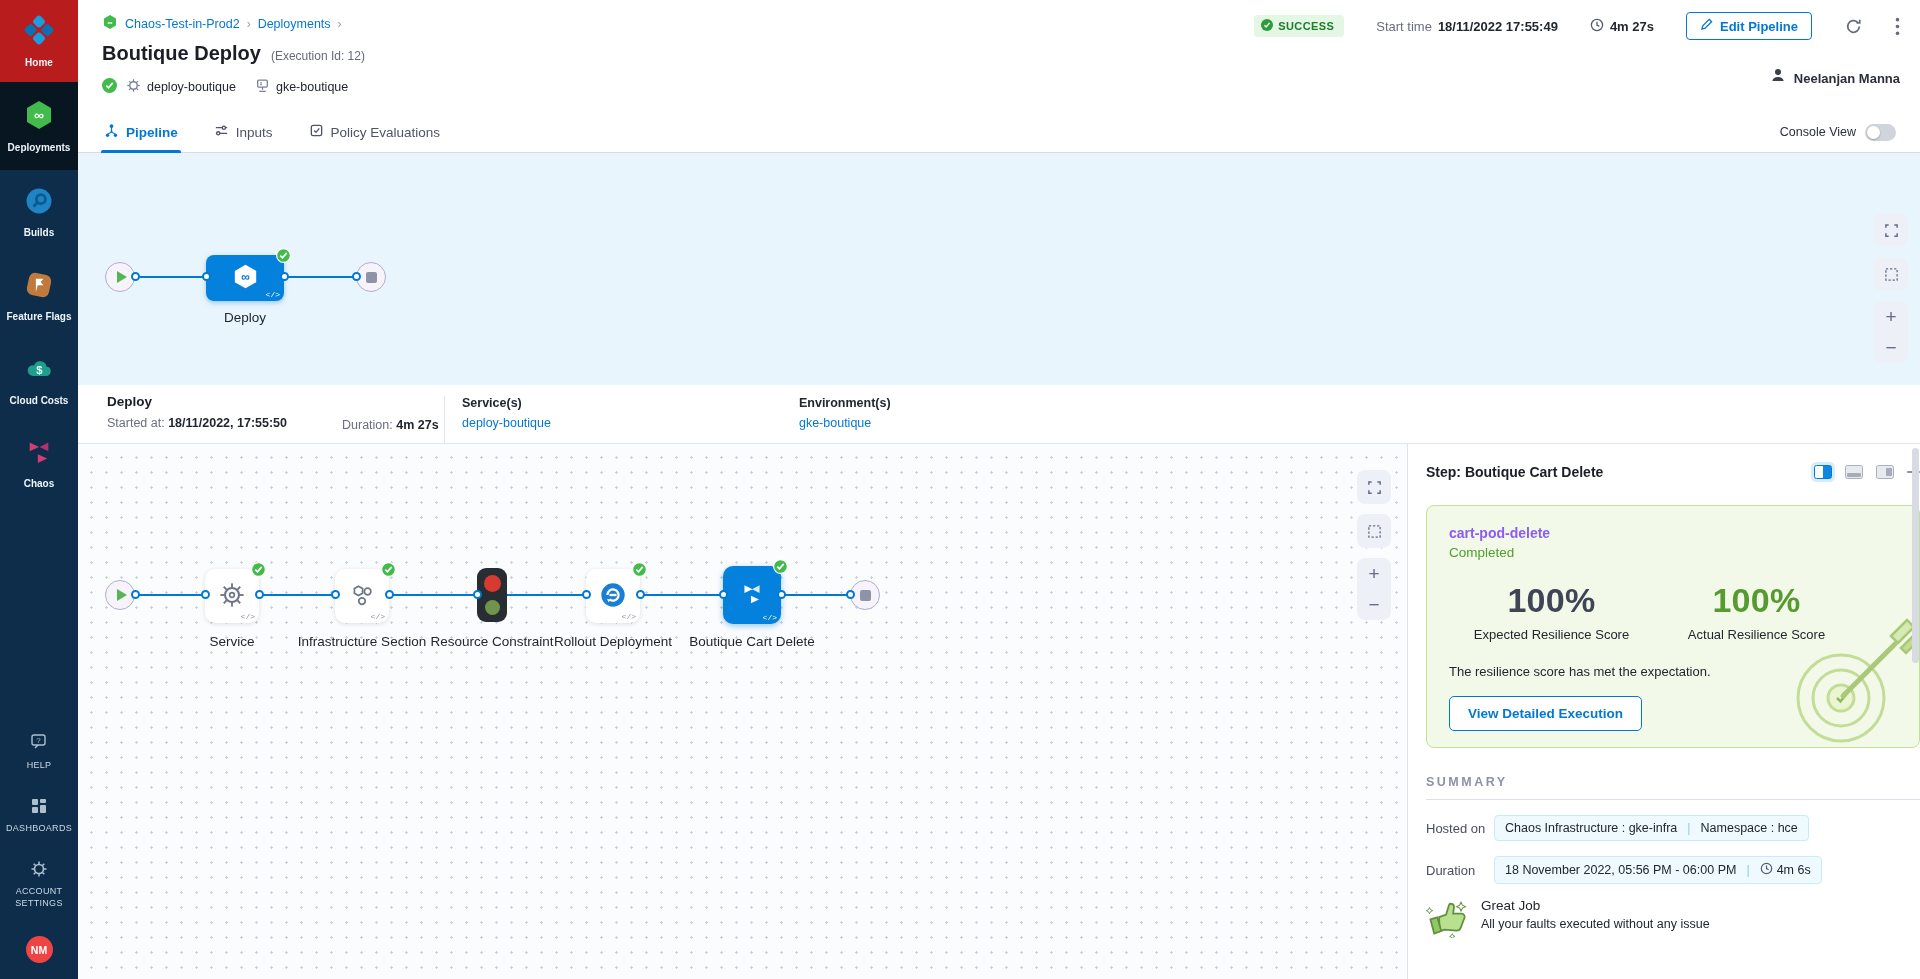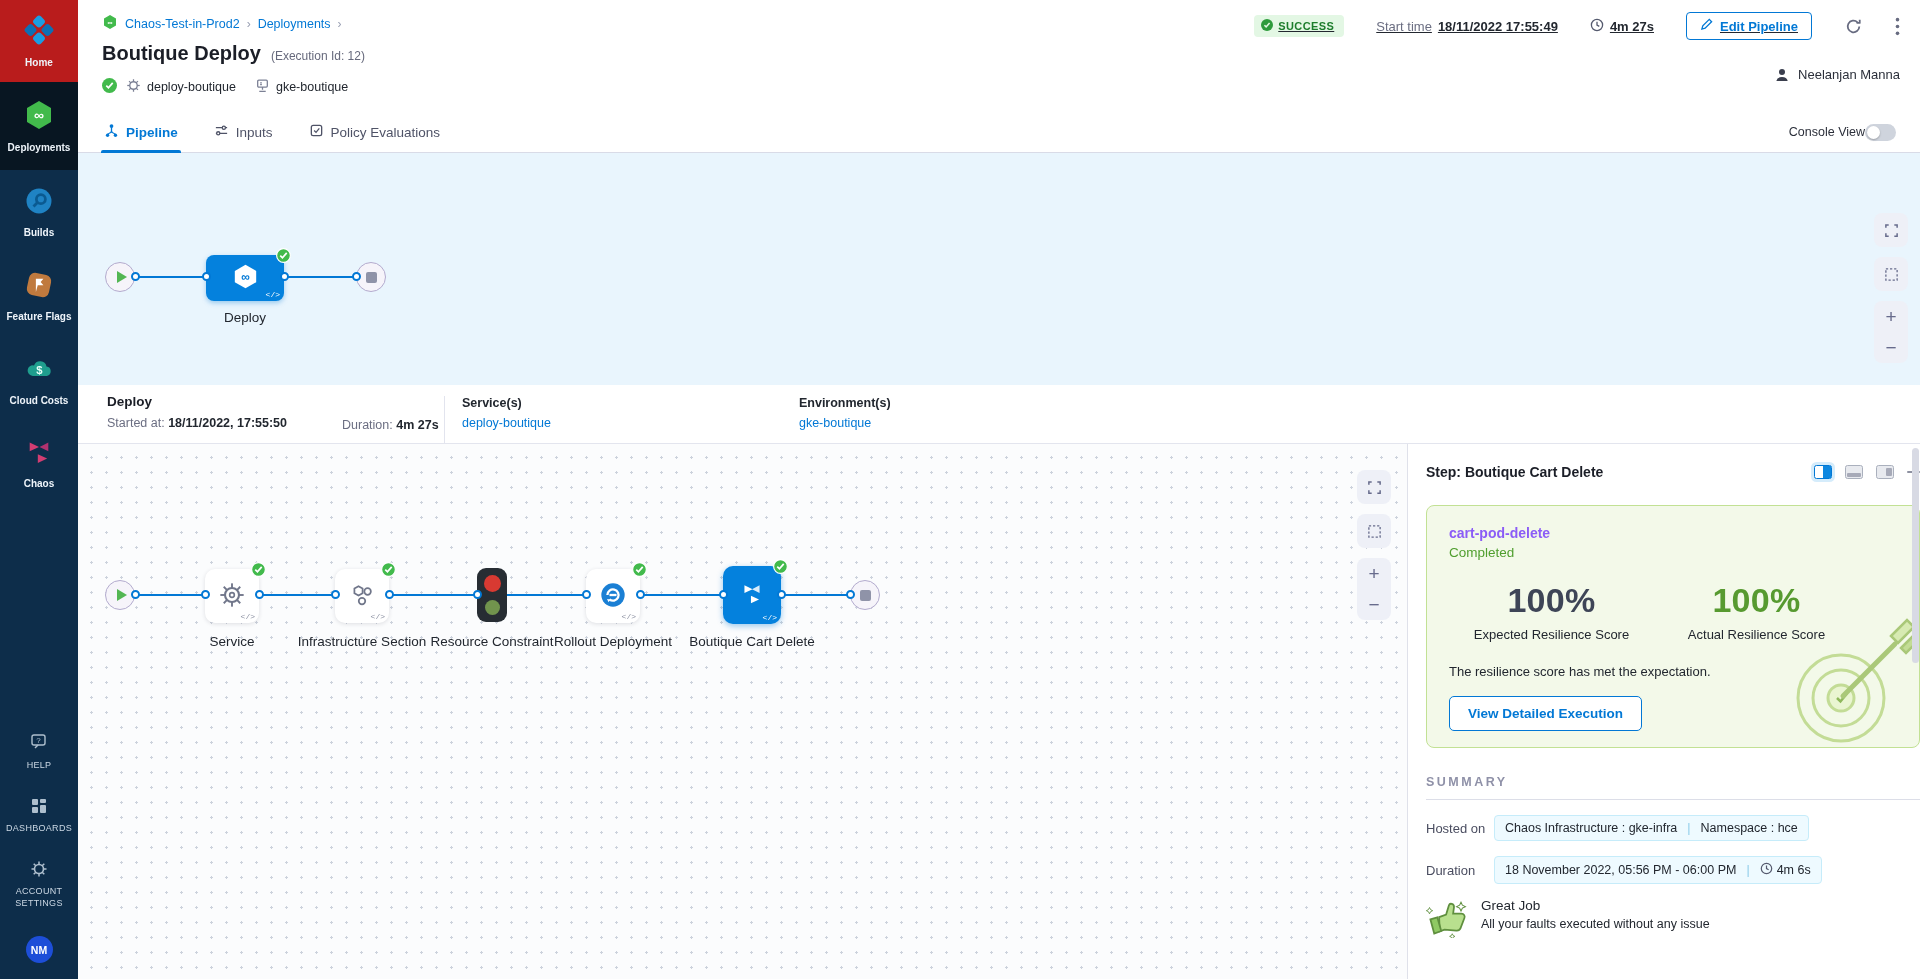--- a/index.html
+++ b/index.html
@@ -14,55 +14,55 @@
   
   .sidebar { width:78px; background:#0d2d4a; display:flex; flex-direction:column; flex-shrink:0; }
   .nav-item { display:flex; flex-direction:column; align-items:center; justify-content:center; gap:7px; cursor:pointer; }
   .nav-label { font-size:10px; font-weight:700; color:#eef4fa; text-align:center; line-height:1.3; padding:0 2px; }
   .nav-home { height:82px; background:#b91c1c; }
   .nav-active { height:88px; background:#081622; }
   .nav-std { height:84px; }
   .nav-bottom { margin-top:auto; }
   .nav-small { height:64px; gap:5px; }
   .nav-small .nav-label { font-size:9px; font-weight:400; color:#ccd8e4; letter-spacing:.3px; }
-  .avatar { width:27px; height:27px; border-radius:50%; background:#1d4ed8; color:#fff; font-size:10.5px; font-weight:700;
+  .avatar { width:27px; height:27px; border-radius:50%; background:#ef4444; color:#fff; font-size:10.5px; font-weight:700;
             display:flex; align-items:center; justify-content:center; margin:14px auto 16px; cursor:pointer; }
 
   
   .main { flex:1; display:flex; flex-direction:column; position:relative; min-width:0; }
 
   
   .page-header { height:112px; position:relative; padding:14px 24px 0 24px; flex-shrink:0; }
   .breadcrumb { display:flex; align-items:center; gap:7px; font-size:12.5px; color:#0278d5; }
   .crumb-link { cursor:pointer; }
   .crumb-sep { color:#9aa0b4; font-size:12px; }
   .title-row { margin-top:9px; display:flex; align-items:baseline; gap:10px; }
   .page-title { font-size:20px; font-weight:700; color:#1b1e27; }
   .exec-id { font-size:12px; color:#66697c; }
   .tags-row { margin-top:13px; display:flex; align-items:center; gap:9px; font-size:12.5px; color:#22272f; }
   .tag-item { display:flex; align-items:center; gap:6px; margin-right:10px; }
 
   .header-right { position:absolute; top:12px; right:20px; display:flex; flex-direction:column; align-items:flex-end; gap:27px; }
-  .status-row { display:flex; align-items:center; gap:32px;text-decoration:underline; }
+  .status-row { display:flex; align-items:center; gap:32px; }
   .badge-success { background:#e3f7e4; color:#1d7d2c; font-size:11px; font-weight:700; letter-spacing:.4px;
                    padding:4px 10px 4px 7px; border-radius:4px; display:flex; align-items:center; gap:5px; }
   .muted { color:#6b6e82; }
   .strong { font-weight:600; color:#22272f; }
   .chip { display:flex; align-items:center; gap:6px; font-size:13px; }
   .btn-outline { display:flex; align-items:center; gap:7px; border:1px solid #0278d5; color:#0278d5; background:#fff;
                  border-radius:4px; padding:5px 13px; font-size:13px; font-weight:600; cursor:pointer; }
   .icon-btn { cursor:pointer; display:flex; align-items:center; justify-content:center; }
-  .user-row { display:flex; align-items:flex-start; gap:8px; font-size:13px; color:#2b2f3a; }
+  .user-row { display:flex; align-items:flex-end; gap:8px; font-size:13px; color:#2b2f3a;font-weight:bold; }
 
   
   .tabbar { height:41px; border-bottom:1px solid #d9dbe7; display:flex; align-items:stretch; padding-left:26px; position:relative; flex-shrink:0; }
   .tab { display:flex; align-items:center; gap:7px; margin-right:36px; font-size:13.5px; color:#4f5367; position:relative; cursor:pointer; }
   .tab-active { color:#0278d5; font-weight:600; }
   .tab-active::after { content:''; position:absolute; left:-3px; right:-3px; bottom:-1px; height:3px; background:#0278d5; border-radius:2px 2px 0 0; }
-  .console-view { position:absolute; right:24px; top:0; bottom:0; display:flex; align-items:center; font-size:12.5px; color:#2b2f3a; }
+  .console-view { position:absolute; right:24px; top:0; bottom:0; display:flex; align-items:center; gap:9px; font-size:12.5px; color:#2b2f3a; }
   .toggle { width:31px; height:17px; border-radius:10px; background:#cfd4dd; position:relative; cursor:pointer; }
   .toggle-knob { position:absolute; left:2px; top:2px; width:13px; height:13px; border-radius:50%; background:#fff; box-shadow:0 1px 2px rgba(0,0,0,.25); }
 
   
   .stage-canvas { height:232px; background:#e9f5fd; position:relative; flex-shrink:0; }
   .gline { position:absolute; height:2px; background:#0278d5; }
   .dot { position:absolute; width:9px; height:9px; border-radius:50%; background:#fff; border:2px solid #0278d5; }
   .term-node { position:absolute; width:30px; height:30px; border-radius:50%; background:#f6f4fa; border:1.5px solid #b3abce;
                display:flex; align-items:center; justify-content:center; cursor:pointer; }
   .play-tri { width:0; height:0; border-top:6px solid transparent; border-bottom:6px solid transparent; border-left:10px solid #53b653; margin-left:3px; }

